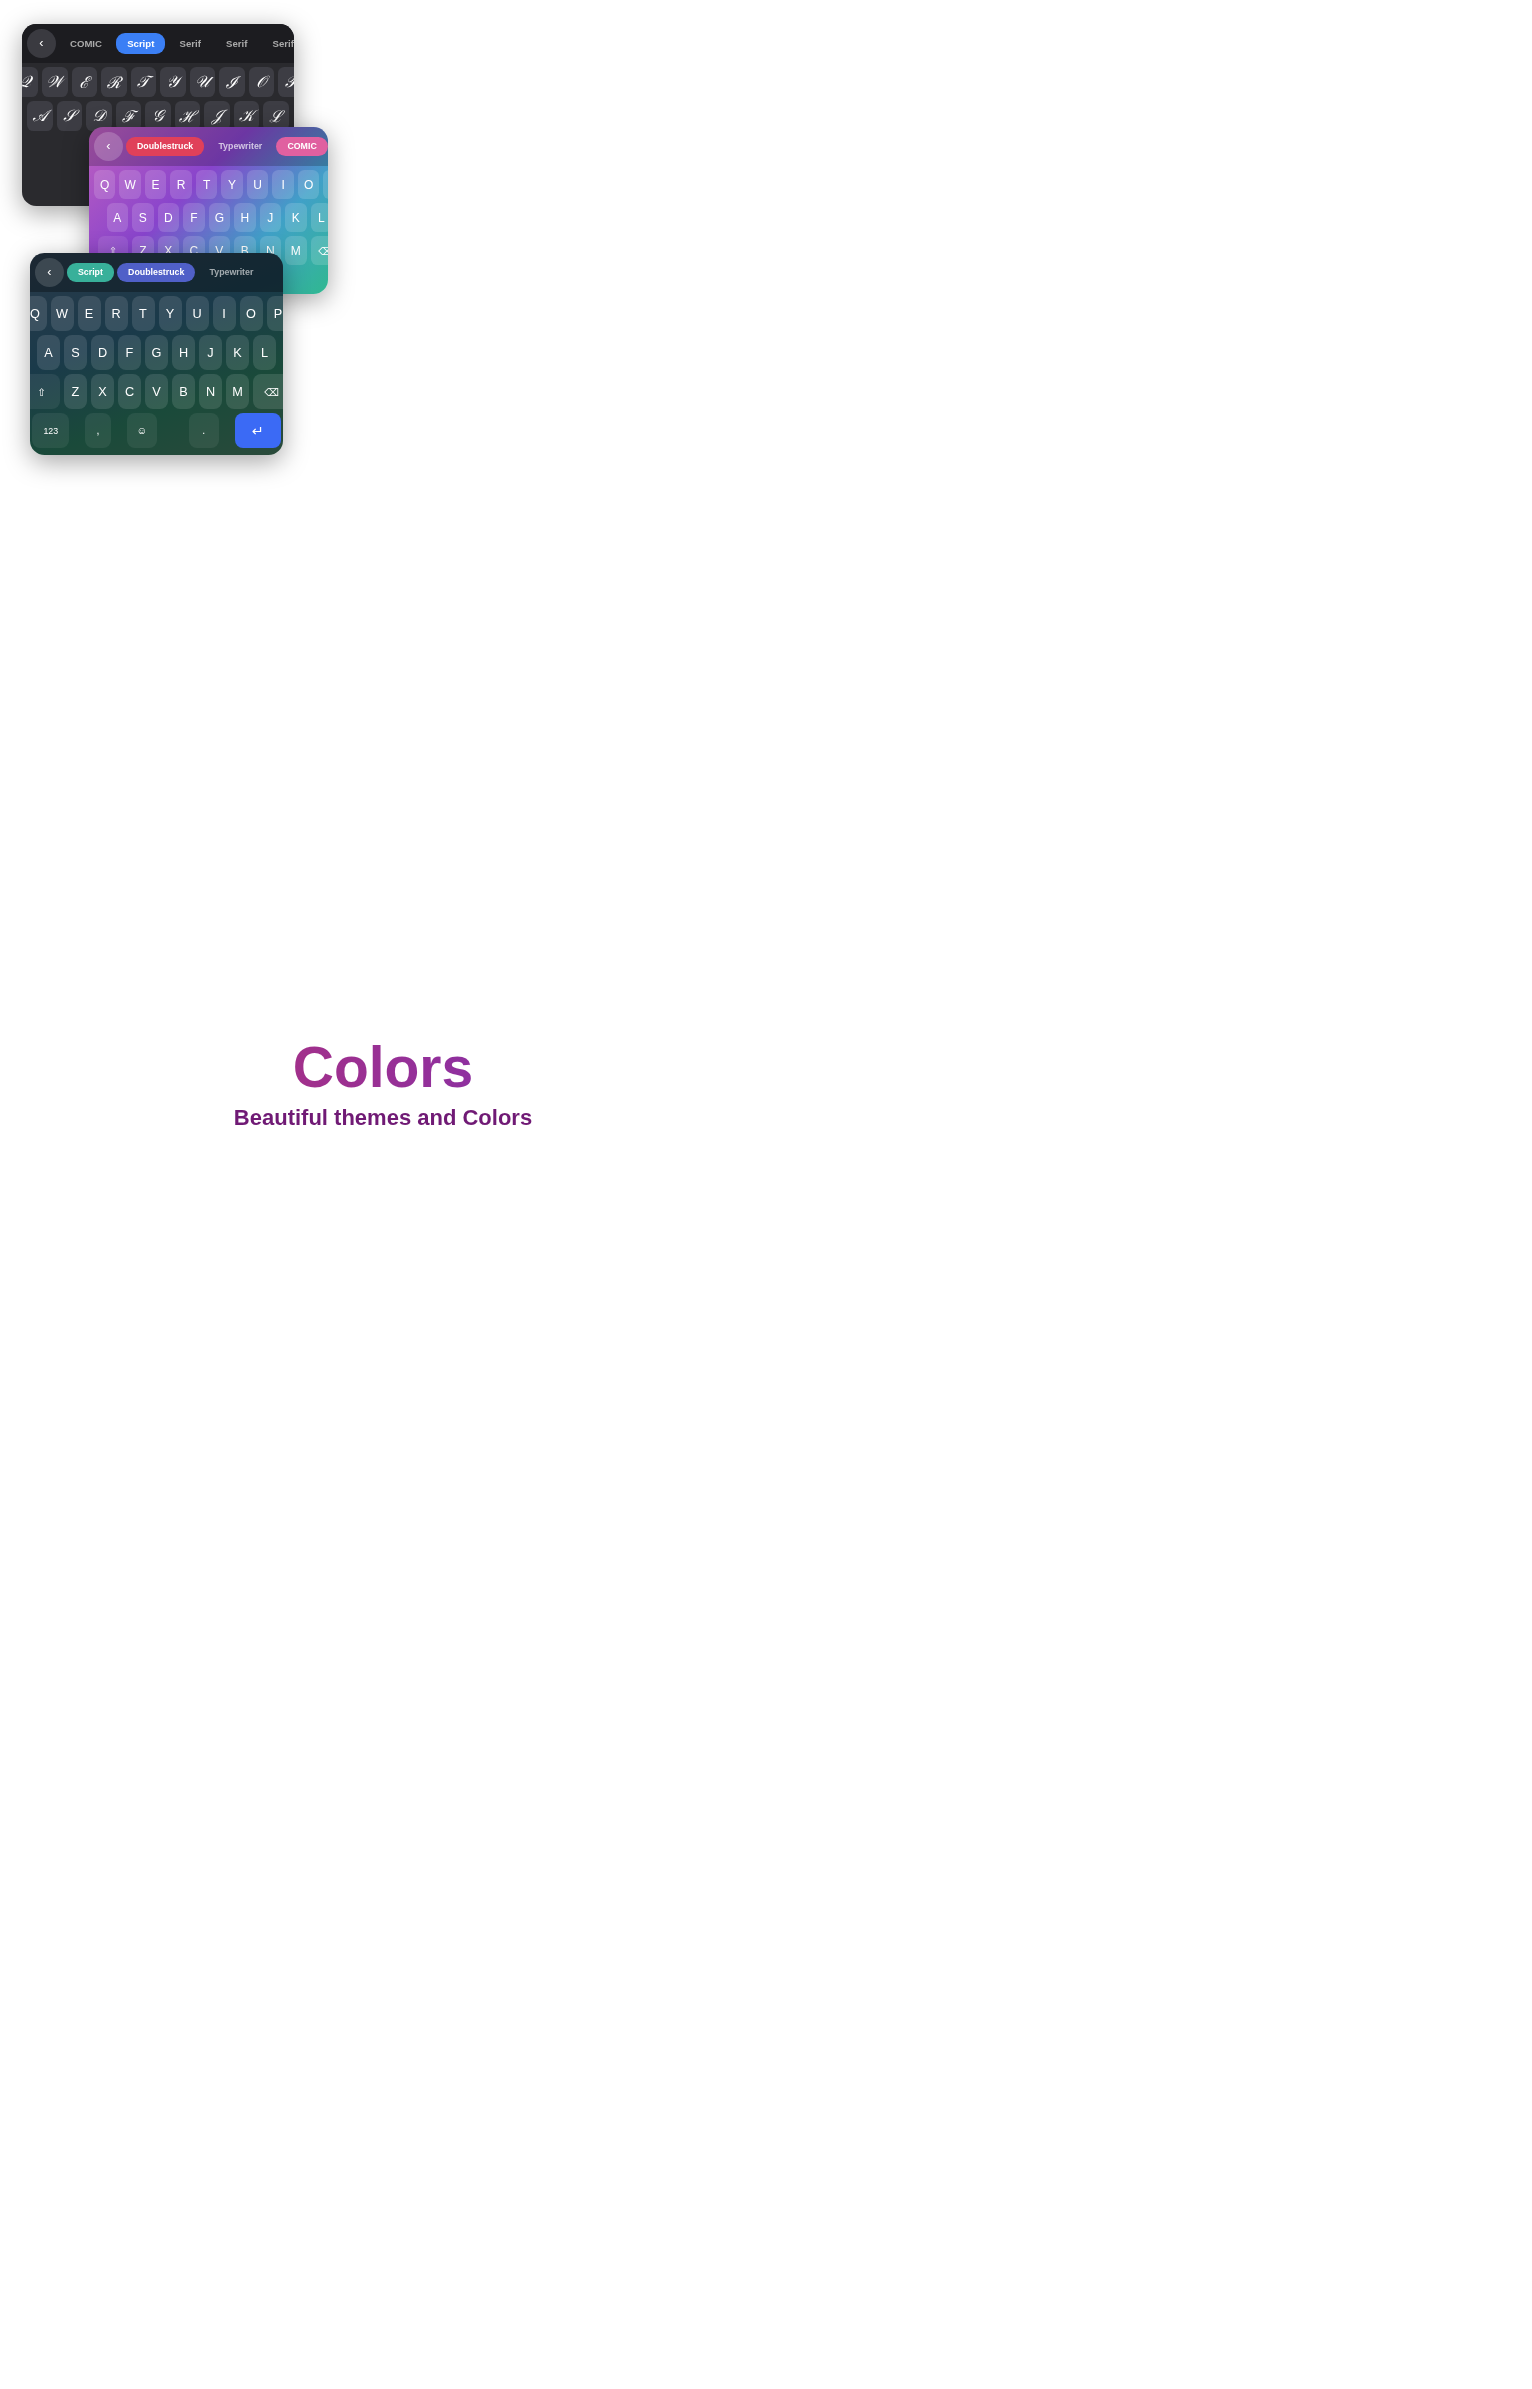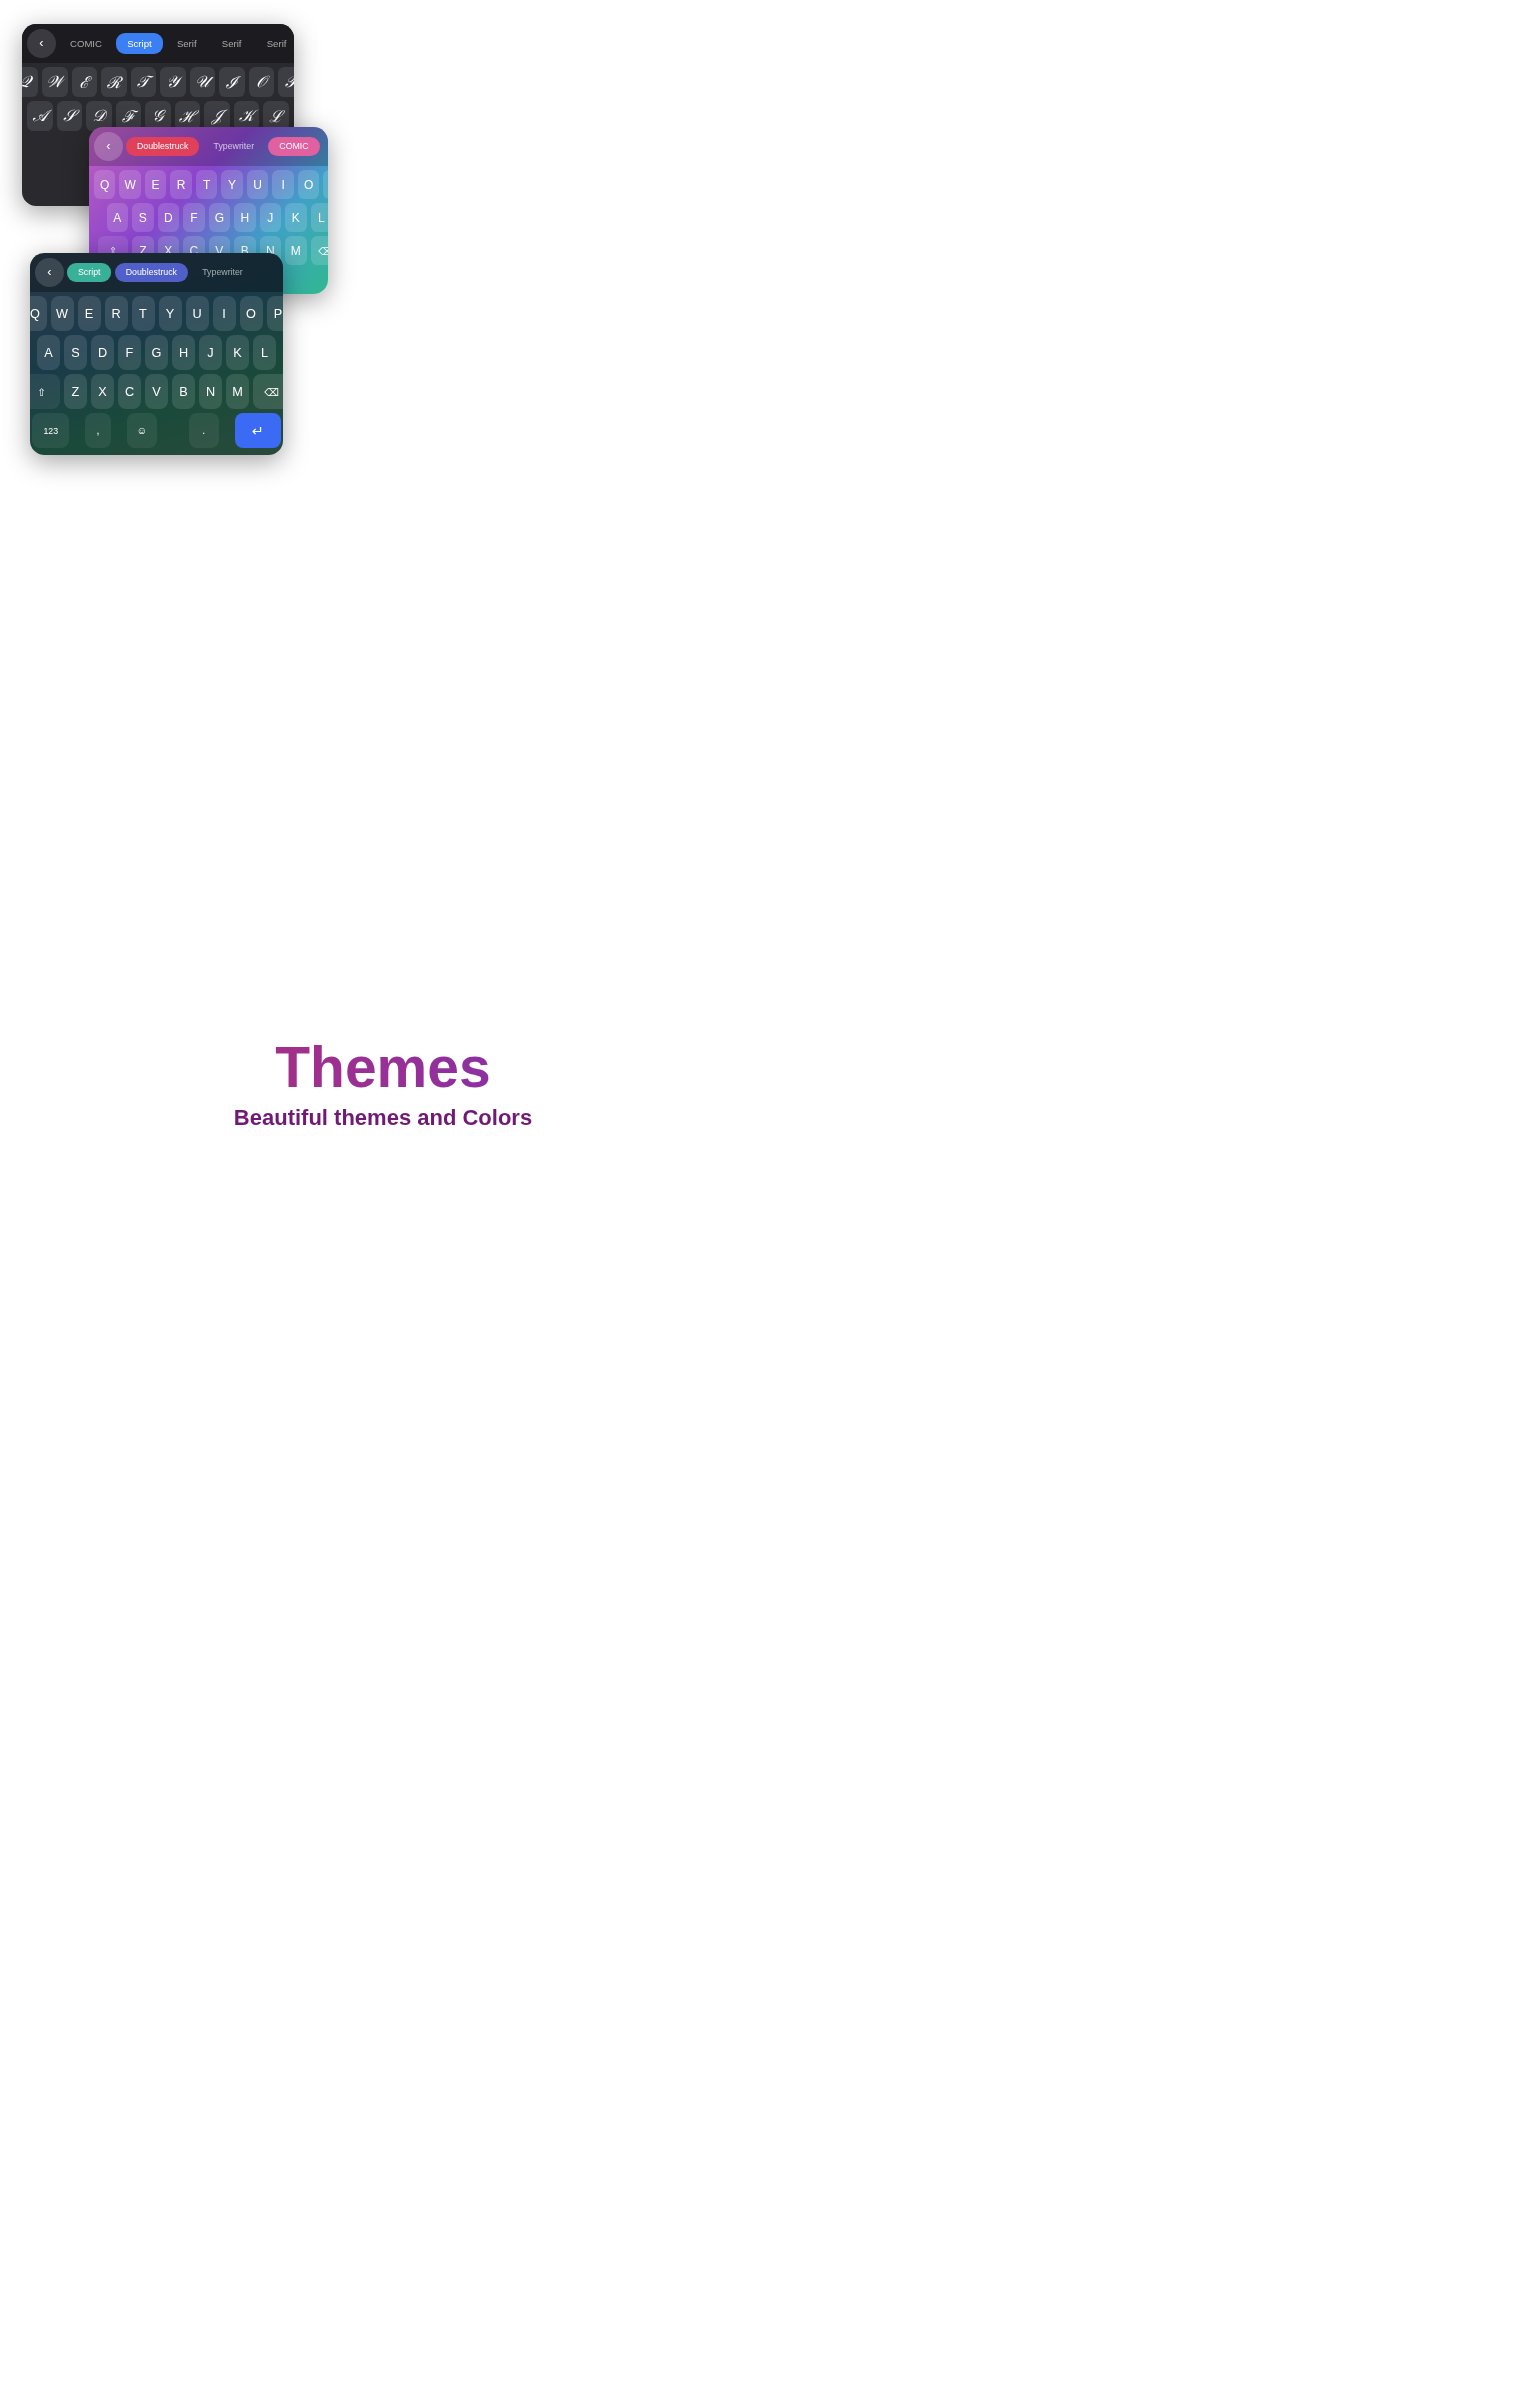--- a/index.html
+++ b/index.html
@@ -38,21 +38,21 @@
       color: #fff;
       flex-shrink: 0;
       cursor: pointer;
       border: none;
     }
 
     .kb-tab {
       padding: 4.8px 11px;
       border-radius: 16px;
       font-size: 10.4px;
-      font-weight: 400;
+      font-weight: 700;
       cursor: pointer;
       white-space: nowrap;
       border: none;
       color: #fff;
     }
 
     .kb-tab.active {
       color: #fff;
       border-radius: 9px;
     }
@@ -406,16 +406,16 @@
       <button class="kb-special-key emoji-key" style="width:30px;">☺</button>
       <div class="space-key" style="flex:1;height:35px;background:rgba(255,255,255,0.12);border-radius:8px;"></div>
       <button class="kb-special-key dot-key" style="width:30px;">.</button>
       <button class="kb-special-key enter-key" style="width:46px;background:#3b6af5;border-radius:8px;font-size:14.3px;">↵</button>
     </div>
   </div>
 
 </div>
 
 <div class="themes-section">
-  <div class="themes-title">Themes</div>
+  <div class="themes-title">Colors</div>
   <div class="themes-subtitle">Beautiful themes and Colors</div>
 </div>
 
 
 </body></html>

